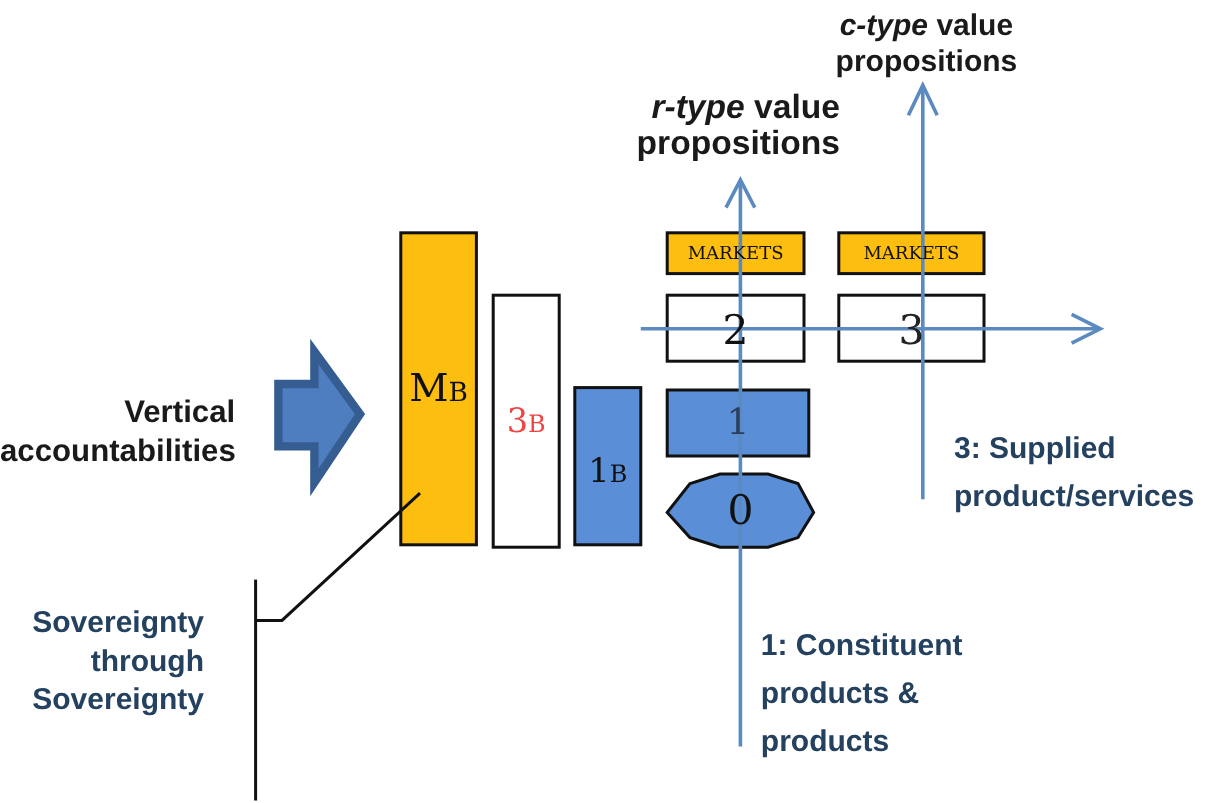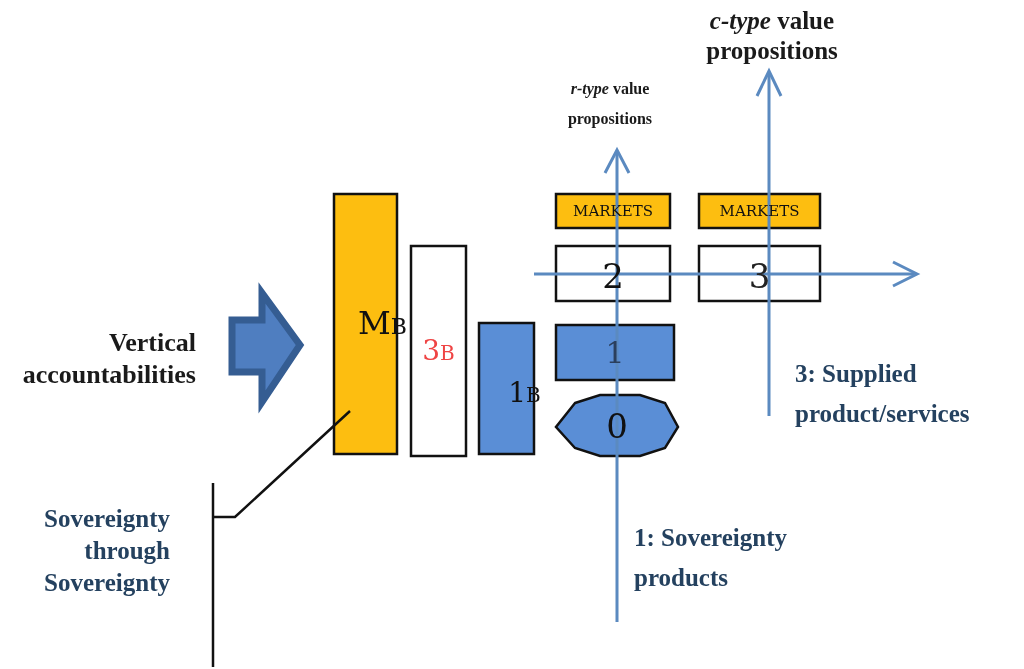--- a/index.html
+++ b/index.html
@@ -1,18 +1,18 @@
 <!DOCTYPE html>
 <html><head>
 <meta charset="utf-8">
 <style>
   html, body { margin: 0; padding: 0; background: #ffffff; }
   #canvas { position: relative; width: 1024px; height: 669px; overflow: hidden; background: #ffffff; }
   svg { position: absolute; left: 0; top: 0; }
-  .lbl { position: absolute; font-family: Liberation Serif, serif; font-weight: bold; font-size: 25px; line-height: 30px; }
+  .lbl { position: absolute; font-family: Liberation Sans, sans-serif; font-weight: bold; font-size: 25px; line-height: 30px; }
   .dark { color: #1a1a1a; }
   .navy { color: #24415f; }
   .right { text-align: right; }
   .box-text { font-family: "DejaVu Serif", "Liberation Serif", serif; font-weight: normal; }
 </style>
 </head>
 <body>
 
 <div id="canvas">
   <svg width="1024" height="669" viewBox="0 0 1024 669">
@@ -41,44 +41,44 @@
     <line x1="617" y1="152" x2="617" y2="622" stroke="#5B8AC0" stroke-width="3"></line>
     <polyline points="605,173 617,150 629,173" fill="none" stroke="#5B8AC0" stroke-width="3"></polyline>
 
     <line x1="769" y1="72" x2="769" y2="416" stroke="#5B8AC0" stroke-width="3"></line>
     <polyline points="757,96 769,71 781,96" fill="none" stroke="#5B8AC0" stroke-width="3"></polyline>
 
     <line x1="213" y1="483" x2="213" y2="667" stroke="#111" stroke-width="2.5"></line>
     <polyline points="213,517 235,517 350,411" fill="none" stroke="#111" stroke-width="2.5"></polyline>
   </svg>
 
-  <div class="lbl box-text" style="left:334px; top:308px; width:63px; text-align:center; font-size:32px; color:#111;padding-left:17px;">
+  <div class="lbl box-text" style="left:334px; top:308px; width:63px; text-align:center; font-size:32px; color:#111;">
     <span>M</span><span style="font-size:22px;">B</span>
   </div>
   <div class="lbl box-text" style="left:411px; top:336px; width:55px; text-align:center; font-size:28px; color:#ef4444;">
     <span>3</span><span style="font-size:20px;">B</span>
   </div>
-  <div class="lbl box-text" style="left:479px; top:378px; width:55px; text-align:center; font-size:28px; color:#111;padding-left:18px;">
+  <div class="lbl box-text" style="left:479px; top:378px; width:55px; text-align:center; font-size:28px; color:#111;">
     <span>1</span><span style="font-size:20px;">B</span>
   </div>
 
   <div class="lbl box-text" style="left:556px; top:198px; width:114px; text-align:center; font-size:15px; line-height:26px; color:#111;">MARKETS</div>
   <div class="lbl box-text" style="left:699px; top:198px; width:121px; text-align:center; font-size:15px; line-height:26px; color:#111;">MARKETS</div>
 
   <div class="lbl box-text" style="left:556px; top:257px; width:114px; text-align:center; font-size:34px; line-height:38px; color:#111;">2</div>
   <div class="lbl box-text" style="left:699px; top:257px; width:121px; text-align:center; font-size:34px; line-height:38px; color:#222; font-weight:normal;">3</div>
   <div class="lbl box-text" style="left:556px; top:335px; width:118px; text-align:center; font-size:30px; line-height:36px; color:#2b3f5c; font-weight:normal;">1</div>
   <div class="lbl box-text" style="left:556px; top:406px; width:122px; text-align:center; font-size:34px; line-height:40px; color:#111;">0</div>
 
   <div class="lbl dark" style="left:682px; top:6px; width:180px; text-align:center; font-size:25px;">
     <div><i>c-type</i><span> value</span></div>
     <div>propositions</div>
   </div>
 
-  <div class="lbl dark" style="left:520px; top:74px; width:180px; text-align:center; font-size:16px;">
+  <div class="lbl dark" style="left:520px; top:74px; width:180px; text-align:right; font-size:28px;">
     <div><i>r-type</i><span> value</span></div>
     <div>propositions</div>
   </div>
 
   <div class="lbl dark right" style="left:0px; top:327px; width:196px; font-size:26px; line-height:32px;">
     <div>Vertical</div>
     <div>accountabilities</div>
   </div>
 
   <div class="lbl navy right" style="left:0px; top:503px; width:170px; font-size:25px; line-height:32px;">
@@ -86,16 +86,17 @@
     <div>through</div>
     <div>Sovereignty</div>
   </div>
 
   <div class="lbl navy" style="left:795px; top:354px; width:240px; font-size:25px; line-height:40px;">
     <div>3: Supplied</div>
     <div>product/services</div>
   </div>
 
   <div class="lbl navy" style="left:634px; top:518px; width:240px; font-size:25px; line-height:40px;">
-    <div>1: Sovereignty</div>
+    <div>1: Constituent</div>
+    <div>products &amp;</div>
     <div>products</div>
   </div>
 </div>
 
 </body></html>

